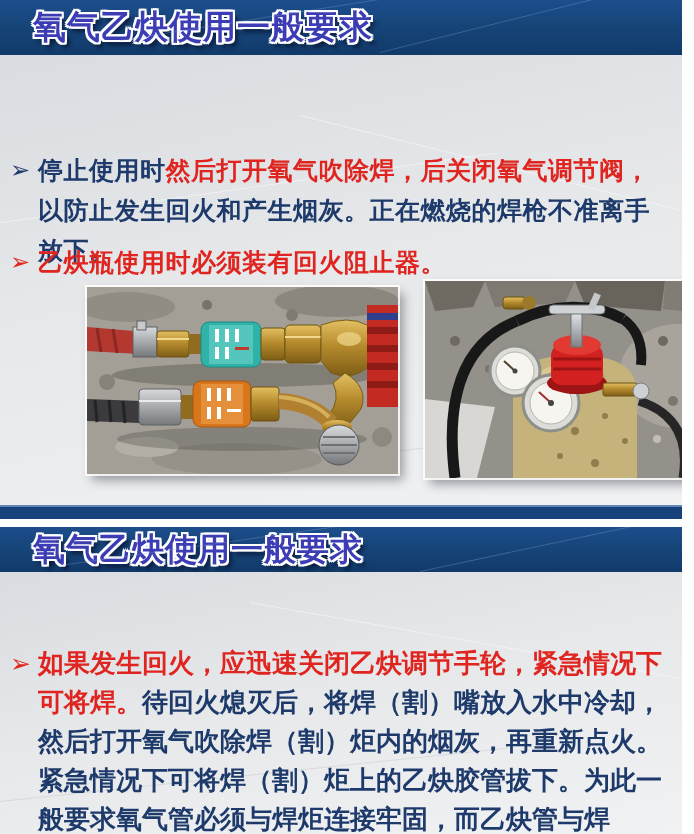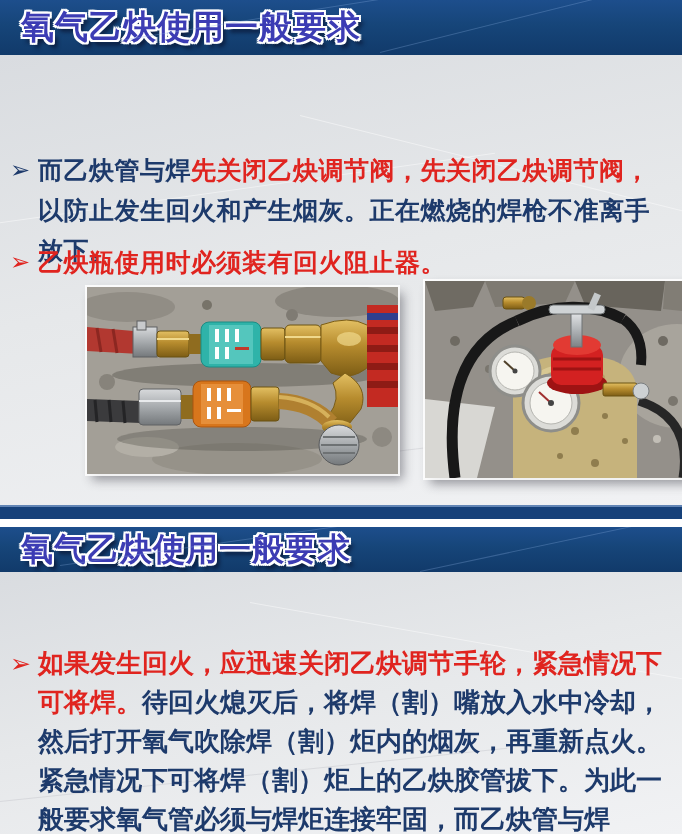--- a/index.html
+++ b/index.html
@@ -13,21 +13,21 @@
 
   .slide-header{
     position:absolute;left:0;top:0;width:100%;
     background:linear-gradient(180deg,#1d4e8c 0%,#164579 45%,#113a6a 100%);
     display:flex;align-items:center;overflow:hidden;
   }
   .slide1 .slide-header{height:55px;}
   .slide2 .slide-header{height:45px;}
 
   .slide-title{
-    margin:0;padding-left:21px;font-weight:bold;color:#3c3cb4;letter-spacing:1px;
+    margin:0;padding-left:33px;font-weight:bold;color:#3c3cb4;letter-spacing:1px;
     text-shadow:
       -2px -2px 0 #ffffff, 2px -2px 0 #ffffff, -2px 2px 0 #ffffff, 2px 2px 0 #ffffff,
       -2px 0 0 #ffffff, 2px 0 0 #ffffff, 0 -2px 0 #ffffff, 0 2px 0 #ffffff,
       4px 5px 4px rgba(8,14,40,.85);
     white-space:nowrap;
   }
   .slide1 .slide-title{font-size:33px;}
   .slide2 .slide-title{font-size:32px;}
 
   .slide-body{
@@ -82,21 +82,21 @@
       <h1 class="slide-title">氧气乙炔使用一般要求</h1>
     </header>
 
     <div class="slide-body">
       <div class="deco-line" style="left:-20px;top:170px;width:520px;transform:rotate(-8deg);"></div>
       <div class="deco-line dark" style="left:200px;top:420px;width:520px;transform:rotate(-7deg);"></div>
       <div class="deco-line" style="left:300px;top:60px;width:420px;transform:rotate(14deg);"></div>
 
       <div class="bullet s1-b1">
         <span class="marker c-blue">➢</span>
-        <p class="btext"><span class="c-blue">而乙炔管与焊</span><span class="c-red">先关闭乙炔调节阀，先关闭乙炔调节阀，</span><span class="c-blue">以防止发生回火和产生烟灰。正在燃烧的焊枪不准离手放下。</span></p>
+        <p class="btext"><span class="c-blue">停止使用时</span><span class="c-red">然后打开氧气吹除焊，后关闭氧气调节阀，</span><span class="c-blue">以防止发生回火和产生烟灰。正在燃烧的焊枪不准离手放下。</span></p>
       </div>
 
       <div class="bullet s1-b2">
         <span class="marker c-red">➢</span>
         <p class="btext"><span class="c-red">乙炔瓶使用时必须装有回火阻止器。</span></p>
       </div>
     </div>
 
     <figure class="photo photo-left">
       <svg viewBox="0 0 311 187" preserveAspectRatio="none">

